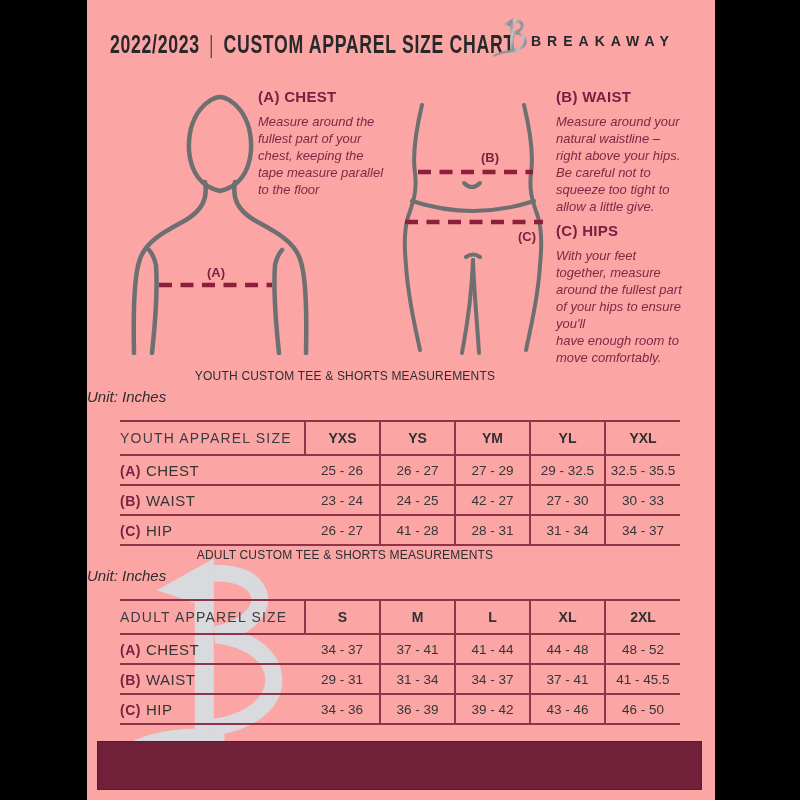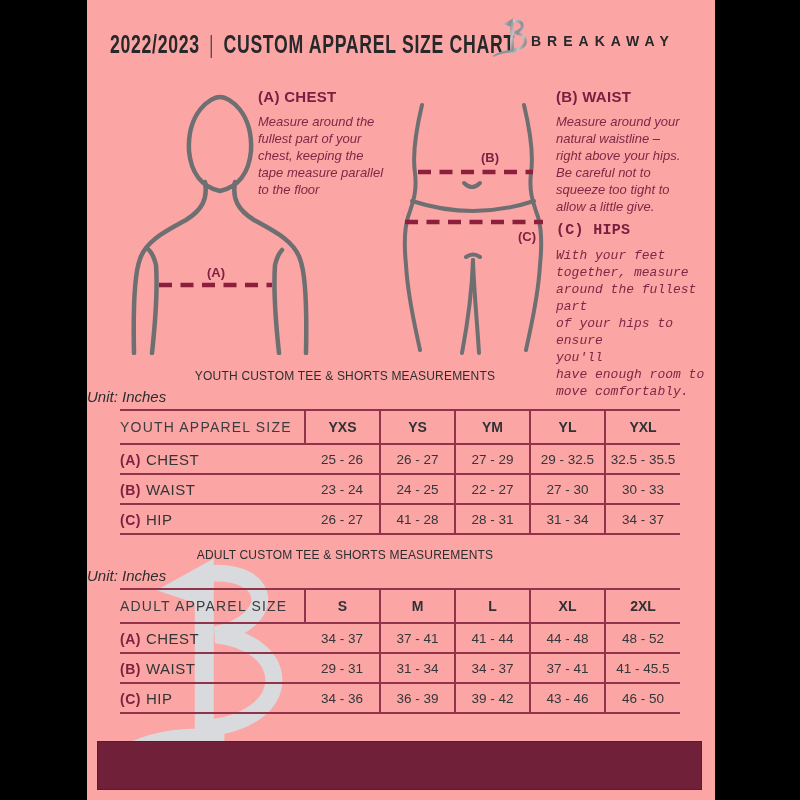--- a/index.html
+++ b/index.html
@@ -19,21 +19,21 @@
     color:#26282a; font-weight:800; font-size:26px; letter-spacing:1px;
     transform:scaleX(0.68); transform-origin:left center; white-space:nowrap;
   }
   .header-sep { font-weight:400; font-size:23px; color:#46484a; }
   .brand { position:absolute; left:404px; top:16px; display:flex; align-items:center; }
   .brand-name { font-size:14px; font-weight:700; letter-spacing:6px; color:#26282a; padding-top:4px; }
   
   .instr { position:absolute; width:152px; }
   .instr-chest { left:171px; top:88px; }
   .instr-waist { left:469px; top:88px; }
-  .instr-hips  { left:469px; top:222px;font-family:Liberation Mono, monospace; }
+  .instr-hips  { left:469px; top:222px; }
   .instr-head { font-size:15px; font-weight:800; color:#77203f; letter-spacing:.3px; }
   .instr-body {
     margin-top:8px; font-style:italic; font-size:13px; line-height:17px;
     color:#7d2945; white-space:pre-line;
   }
   
   .fig-left  { position:absolute; left:41px;  top:85px; }
   .fig-right { position:absolute; left:303px; top:95px; }
   svg text.measure-label { font-family:"Liberation Sans", sans-serif; font-size:13px; font-weight:800; fill:#7e2040; }
   
@@ -43,21 +43,21 @@
   }
   .unit-line {
     position:absolute; left:0; width:628px; text-align:left;
     font-style:italic; font-size:15px; color:#2c2e30;
   }
   .youth-title { top:369px; } .youth-unit { top:388px; }
   .adult-title { top:548px; } .adult-unit { top:567px; }
   
   table.size-table {
     position:absolute; left:33px; width:560px;
-    border-collapse:collapse; table-layout:fixed; background:transparent;
+    border-collapse:collapse; table-layout:fixed; background:transparent;margin-top:11px;
   }
   .youth-table { top:409px; } .adult-table { top:588px; }
   table.size-table tr { height:30px; }
   table.size-table thead tr { height:34px; }
   table.size-table th, table.size-table td { padding:0; border-top:2px solid #92334c; }
   table.size-table tbody tr:last-child th, table.size-table tbody tr:last-child td { border-bottom:2px solid #92334c; }
   table.size-table th + th, table.size-table td + td { border-left:2px solid #92334c; }
   .size-label-head { text-align:left; padding-left:14px; font-weight:400; font-size:14px; letter-spacing:1.2px; color:#3a3d40; }
   .size-head { font-weight:700; font-size:14px; color:#2f3133; }
   .row-label { text-align:left; padding-left:14px; font-weight:400; font-size:15px; color:#333537; letter-spacing:.5px; }
@@ -188,21 +188,21 @@
         <td class="cell">25 - 26</td>
         <td class="cell">26 - 27</td>
         <td class="cell">27 - 29</td>
         <td class="cell">29 - 32.5</td>
         <td class="cell">32.5 - 35.5</td>
       </tr>
       <tr>
         <th class="row-label"><span class="row-key">(B)</span><span>WAIST</span></th>
         <td class="cell">23 - 24</td>
         <td class="cell">24 - 25</td>
-        <td class="cell">22 - 27</td>
+        <td class="cell">42 - 27</td>
         <td class="cell">27 - 30</td>
         <td class="cell">30 - 33</td>
       </tr>
       <tr>
         <th class="row-label"><span class="row-key">(C)</span><span>HIP</span></th>
         <td class="cell">26 - 27</td>
         <td class="cell">41 - 28</td>
         <td class="cell">28 - 31</td>
         <td class="cell">31 - 34</td>
         <td class="cell">34 - 37</td>

